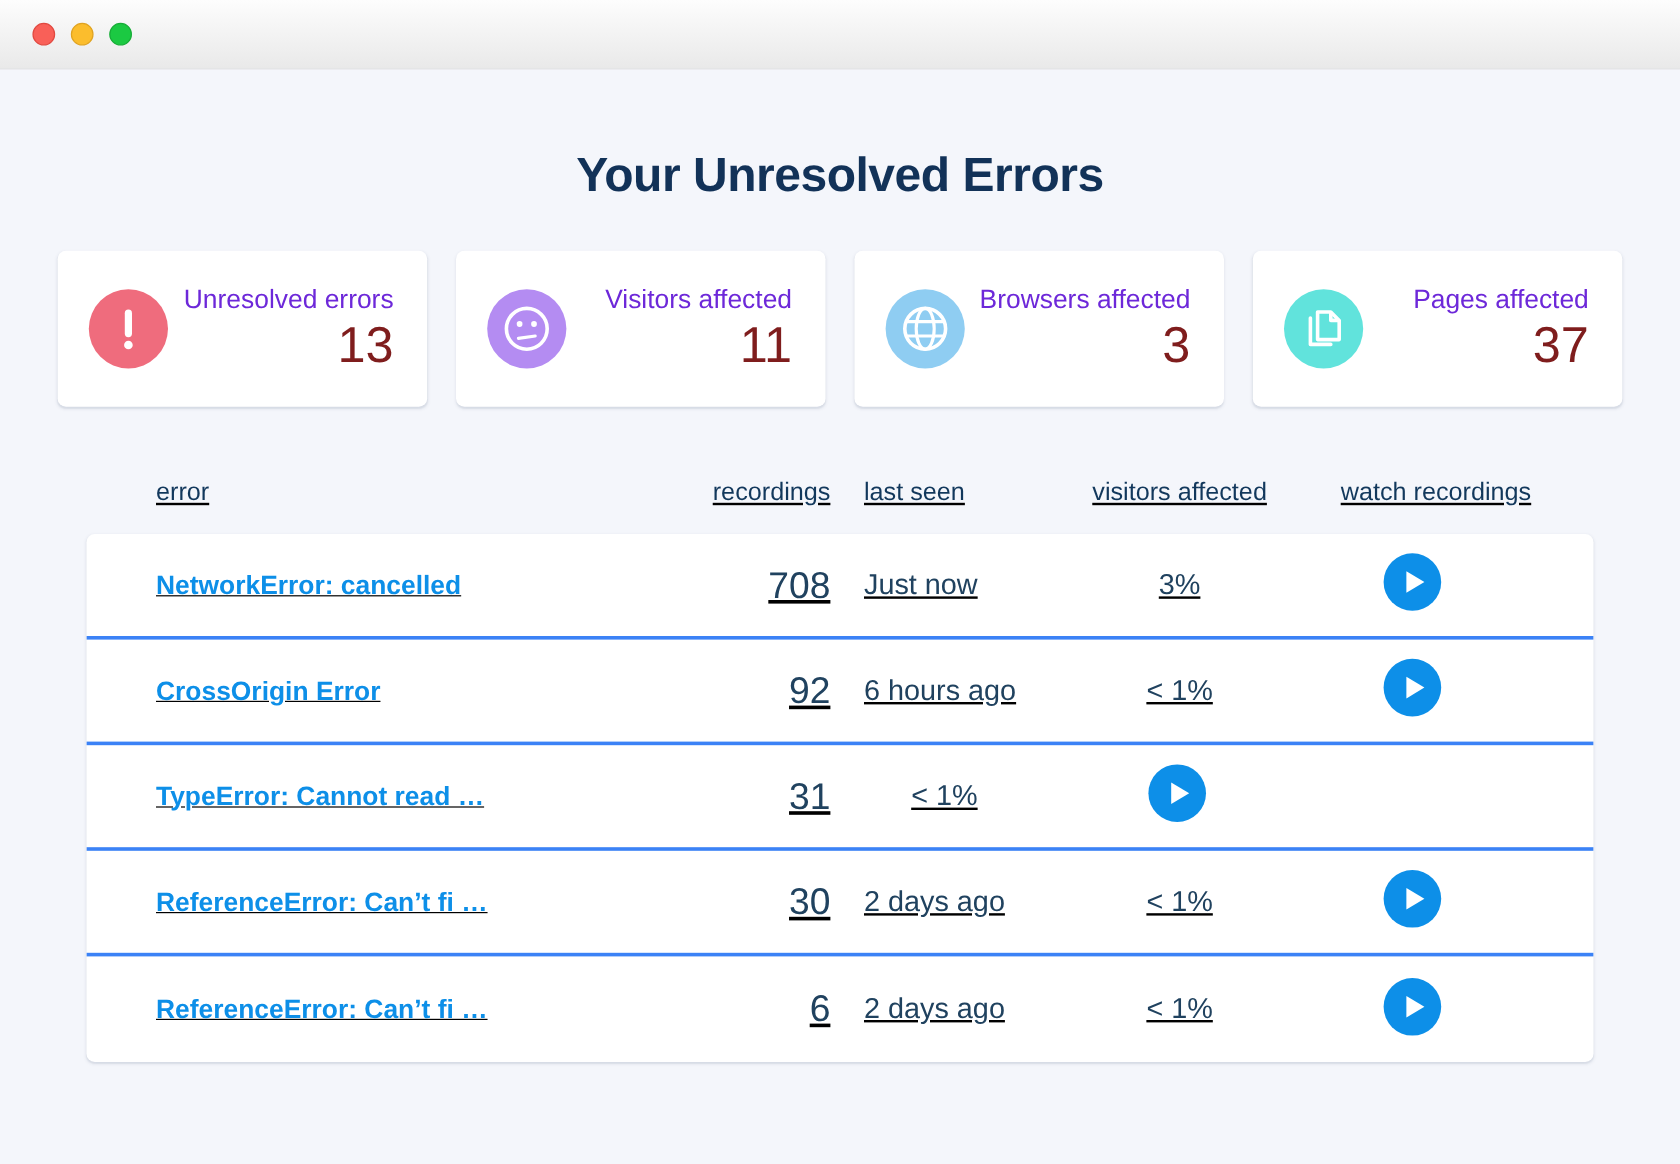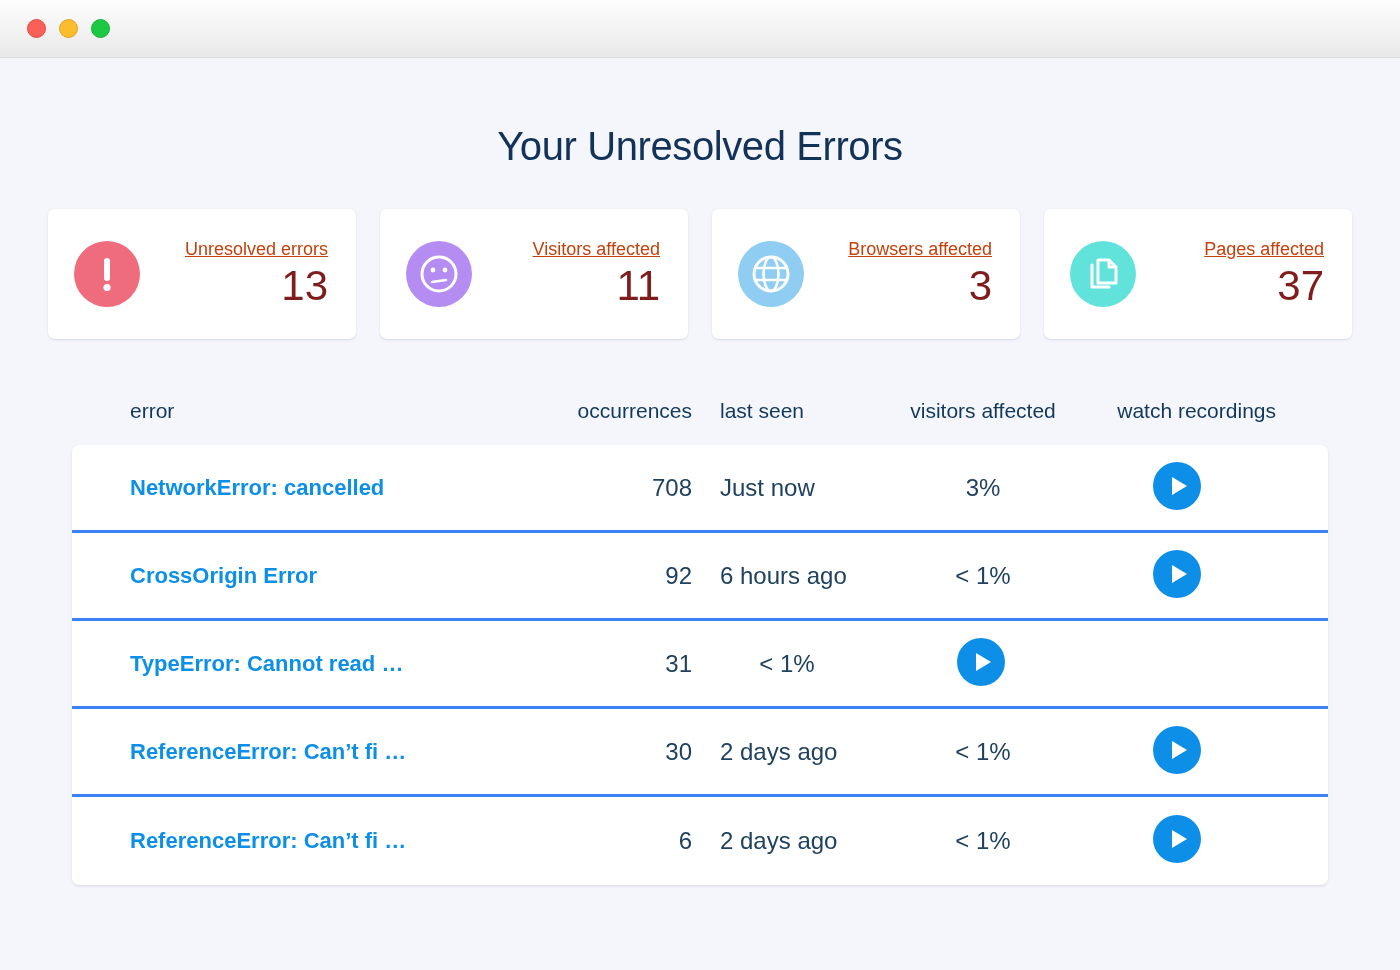--- a/index.html
+++ b/index.html
@@ -57,21 +57,21 @@
     top: 58px;
     left: 0;
     width: 1400px;
     height: 912px;
     background: #f4f6fb;
   }
 
   .page-title {
     text-align: center;
     font-size: 40px;
-    font-weight: normal;
+    font-weight: bold;
     color: #123258;
     letter-spacing: -0.4px;
     margin-top: 66px;
   }
 
   
   .stats-row {
     display: flex;
     gap: 24px;
     margin: 40px 48px 0 48px;
@@ -94,37 +94,37 @@
     display: flex;
     align-items: center;
     justify-content: center;
   }
   .stat-text {
     flex: 1 1 auto;
     text-align: right;
     padding-left: 10px;
   }
   .stat-label {
-    font-size: 18px;
-    color: #c2410c;
+    font-size: 22px;
+    color: #6d28d9;
     line-height: 1.2;
     white-space: nowrap;
-    text-decoration: underline;
   }
   .stat-value {
     font-size: 42px;
     font-weight: 300;
     color: #7f1d1d;
     line-height: 1.12;
     margin-top: 1px;
   }
 
   
   .table-wrap {
     margin: 48px 72px 0 72px;
+    text-decoration: underline;
   }
   .thead {
     display: flex;
     align-items: center;
     padding: 0 58px 0 58px;
     height: 48px;
   }
   .thead .th {
     font-size: 21px;
     color: #12385c;
@@ -160,21 +160,21 @@
 
   .err-link {
     font-size: 22px;
     color: #0d8fe8;
     font-weight: bold;
     text-decoration: none;
     white-space: nowrap;
     cursor: pointer;
   }
   .cell-num {
-    font-size: 24px;
+    font-size: 31px;
     color: #20425f;
     font-weight: 300;
   }
   .cell-txt {
     font-size: 24px;
     color: #20425f;
     font-weight: 300;
     white-space: nowrap;
   }
   .play-btn {
@@ -265,21 +265,21 @@
           <div class="stat-value">37</div>
         </div>
       </div>
 
     </div>
 
     <div class="table-wrap">
 
       <div class="thead">
         <div class="th c-error">error</div>
-        <div class="th c-occ">occurrences</div>
+        <div class="th c-occ">recordings</div>
         <div class="th c-seen">last seen</div>
         <div class="th c-vis">visitors affected</div>
         <div class="th c-watch">watch recordings</div>
       </div>
 
       <div class="tbody">
 
         <div class="trow">
           <div class="c-error">
             <a class="err-link">NetworkError: cancelled</a>

